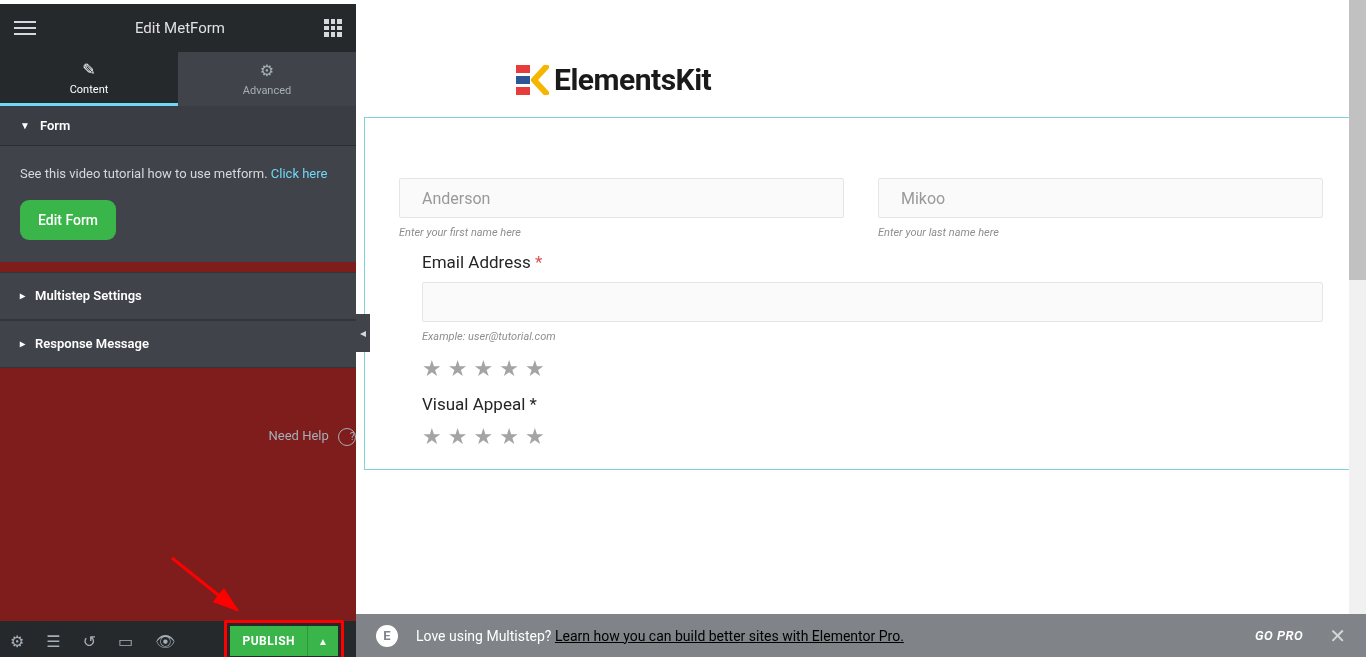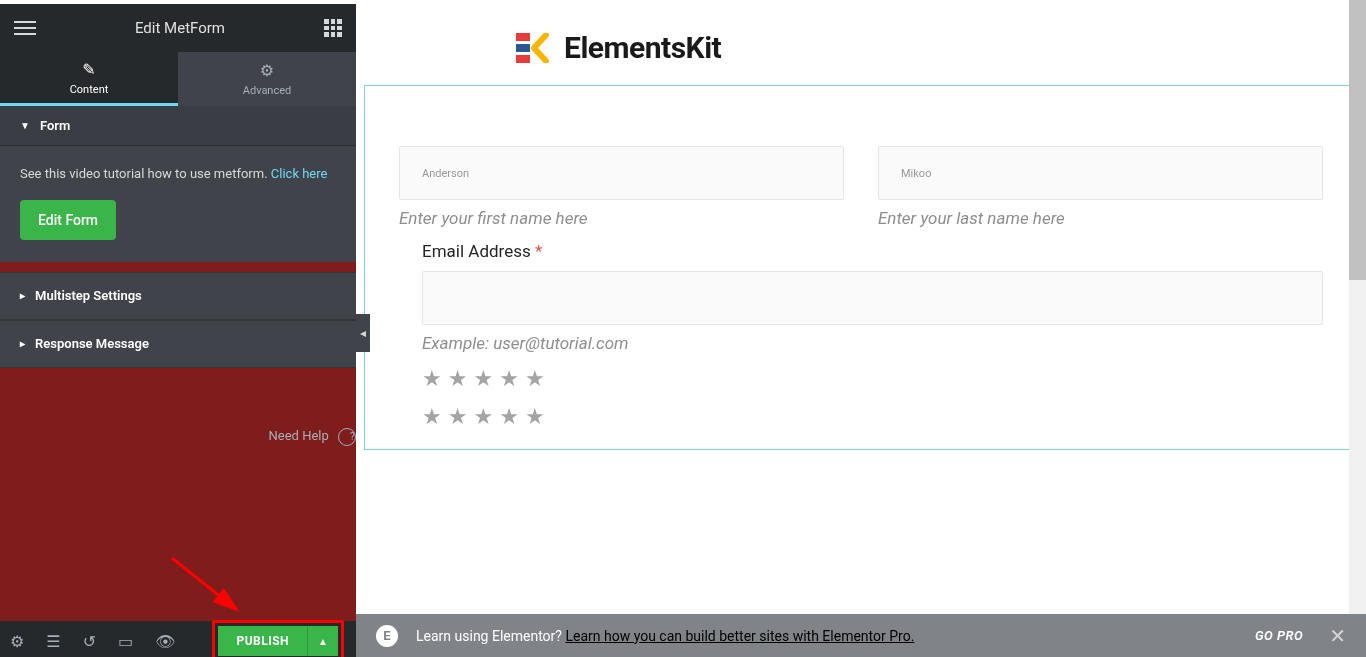--- a/index.html
+++ b/index.html
@@ -18,64 +18,64 @@
 .sb-tab { flex: 1; display: flex; flex-direction: column; align-items: center; justify-content: center; gap: 4px; cursor: pointer; color: #a4afb7; font-size: 11px; background: #404349; }
 .sb-tab.active { background: #26292c; color: #fff; border-bottom: 3px solid #71d7f7; }
 .pencil-icon, .gear-icon { font-size: 16px; color: #a4afb7; }
 .sb-tab.active .pencil-icon { color: #fff; }
 
 .section-head { height: 40px; background: #3a3d43; display: flex; align-items: center; padding: 0 20px; color: #fff; font-size: 13px; font-weight: 600; cursor: pointer; border-bottom: 1px solid #2c2e33; }
 .caret { margin-right: 10px; font-size: 10px; }
 
 .panel-body { padding: 18px 20px 22px; background: #404349; color: #d5d8dc; font-size: 13px; line-height: 1.5; }
 .panel-body a { color: #71d7f7; text-decoration: none; }
-.edit-form-btn { margin-top: 16px; background: #39b54a; color: #fff; border: none; padding: 12px 18px; font-size: 14px; font-weight: 500; border-radius: 4px; cursor: pointer; }
+.edit-form-btn { margin-top: 16px; background: #39b54a; color: #fff; border: none; padding: 12px 18px; font-size: 14px; font-weight: 500; border-radius: 9px; cursor: pointer; }
 
 .section-collapsed { height: 48px; background: #404349; display: flex; align-items: center; padding: 0 20px; color: #fff; font-size: 13px; font-weight: 600; cursor: pointer; border-bottom: 1px solid #33353a; border-top: 1px solid #33353a; }
 
 .need-help { text-align: right; color: #a4afb7; font-size: 13px; padding: 60px 0; }
 .need-help .q { display: inline-block; width: 18px; height: 18px; border: 1.5px solid #a4afb7; border-radius: 50%; line-height: 16px; font-size: 11px; margin-left: 6px; vertical-align: middle; }
 
 .sb-footer { position: absolute; bottom: 0; left: 0; width: 356px; height: 40px; background: #26292c; display: flex; align-items: center; padding: 0 10px; gap: 22px; }
 .footer-icon { color: #a4afb7; cursor: pointer; font-size: 16px; }
 .publish-wrap { margin-left: auto; border: 3px solid #ff0000; border-radius: 2px; padding: 3px; display: flex; margin-right: 2px; }
-.publish-btn { background: #39b54a; color: #fff; border: none; padding: 8px 18px; font-size: 12px; font-weight: 700; letter-spacing: 0.5px; cursor: pointer; }
+.publish-btn { background: #39b54a; color: #fff; border: none; padding: 8px 12px; font-size: 12px; font-weight: 700; letter-spacing: 0.5px; cursor: pointer; }
 .publish-dd { background: #39b54a; color: #fff; border: none; border-left: 1px solid #2d9a3a; padding: 8px 10px; cursor: pointer; font-size: 10px; }
 
 .collapse-tab { position: absolute; left: 356px; top: 314px; width: 14px; height: 38px; background: #404349; color: #d5d8dc; display: flex; align-items: center; justify-content: center; font-size: 12px; cursor: pointer; z-index: 5; }
 
 
 .canvas { position: absolute; left: 356px; top: 0; width: 1010px; height: 614px; background: #fff; overflow: hidden; }
 .scrollbar { position: absolute; right: 0; top: 0; width: 17px; height: 614px; background: #f1f1f1; }
 .scroll-thumb { width: 17px; height: 280px; background: #c1c1c1; }
 .logo-area { padding: 30px 0 20px 160px; }
 .section-outline { margin: 0 8px 0 8px; border: 1px solid #7dd3d8; padding: 60px 34px 20px; }
 .form-row { display: flex; gap: 34px; }
 .form-col { flex: 1; }
 .label { font-size: 17px; color: #262626; margin-bottom: 10px; }
 .req { color: #d9534f; }
-.input { width: 100%; height: 54px; border: 1px solid #e5e5e5; background: #fafafa; padding: 0 22px; font-size: 11px; color: #888; outline: none; border-radius: 2px; }
+.input { width: 100%; height: 40px; border: 1px solid #e5e5e5; background: #fafafa; padding: 0 22px; font-size: 16px; color: #888; outline: none; border-radius: 2px; }
 .input::placeholder { color: #999; }
-.helper { font-size: 17px; color: #8e8e8e; font-style: italic; margin-top: 8px; }
+.helper { font-size: 11px; color: #8e8e8e; font-style: italic; margin-top: 8px; }
 .field-block { margin-top: 13px; padding-left: 23px; }
 .stars { display: flex; gap: 6px; margin-top: 8px; }
 .star { color: #a4a4a4; font-size: 22px; cursor: pointer; }
 
 
 .arrow-svg { position: absolute; left: 162px; top: 548px; pointer-events: none; z-index: 10; }
 
 
 .bottombar { position: absolute; left: 356px; bottom: 0; width: 1010px; height: 43px; background: #808488; display: flex; align-items: center; padding: 0 20px; color: #fff; font-size: 14px; }
 .e-badge { width: 22px; height: 22px; border-radius: 50%; background: #fff; color: #808488; display: flex; align-items: center; justify-content: center; font-weight: 700; font-size: 13px; margin-right: 18px; }
 .bottombar a { color: #000000; text-decoration: underline; }
 .go-pro { margin-left: auto; font-size: 13px; font-weight: 600; letter-spacing: 0.5px; cursor: pointer; font-style: italic; }
 .close-x { margin-left: 26px; font-size: 20px; cursor: pointer; color: #d5d5d5; }
 
 
-.logo { display: flex; align-items: center; gap: 14px; }
+.logo { display: flex; align-items: center; gap: 4px; margin-top: 32px; }
 .logo-text { font-size: 30px; font-weight: 700; color: #1a1a1a; letter-spacing: -0.5px; }
 </style>
 </head>
 <body>
 
 <div class="sidebar">
   <div class="sb-header">
     <div class="menu-icon">
         <span></span>
         <span></span>
@@ -195,32 +195,33 @@
       <div class="stars">
         <span class="star">★</span>
         <span class="star">★</span>
         <span class="star">★</span>
         <span class="star">★</span>
         <span class="star">★</span>
       </div>
     </div>
 
     <div class="field-block">
+      <div class="label">Visual Appeal *</div>
       <div class="stars">
         <span class="star">★</span>
         <span class="star">★</span>
         <span class="star">★</span>
         <span class="star">★</span>
         <span class="star">★</span>
       </div>
     </div>
   </div>
 
 </div>
 
 <div class="bottombar">
   <div class="e-badge">E</div>
   <div>
-    <span>Learn using Elementor? </span><a href="#">Learn how you can build better sites with Elementor Pro.</a>
+    <span>Love using Multistep? </span><a href="#">Learn how you can build better sites with Elementor Pro.</a>
   </div>
   <div class="go-pro">GO PRO</div>
   <div class="close-x">✕</div>
 </div>
 
 </body></html>

